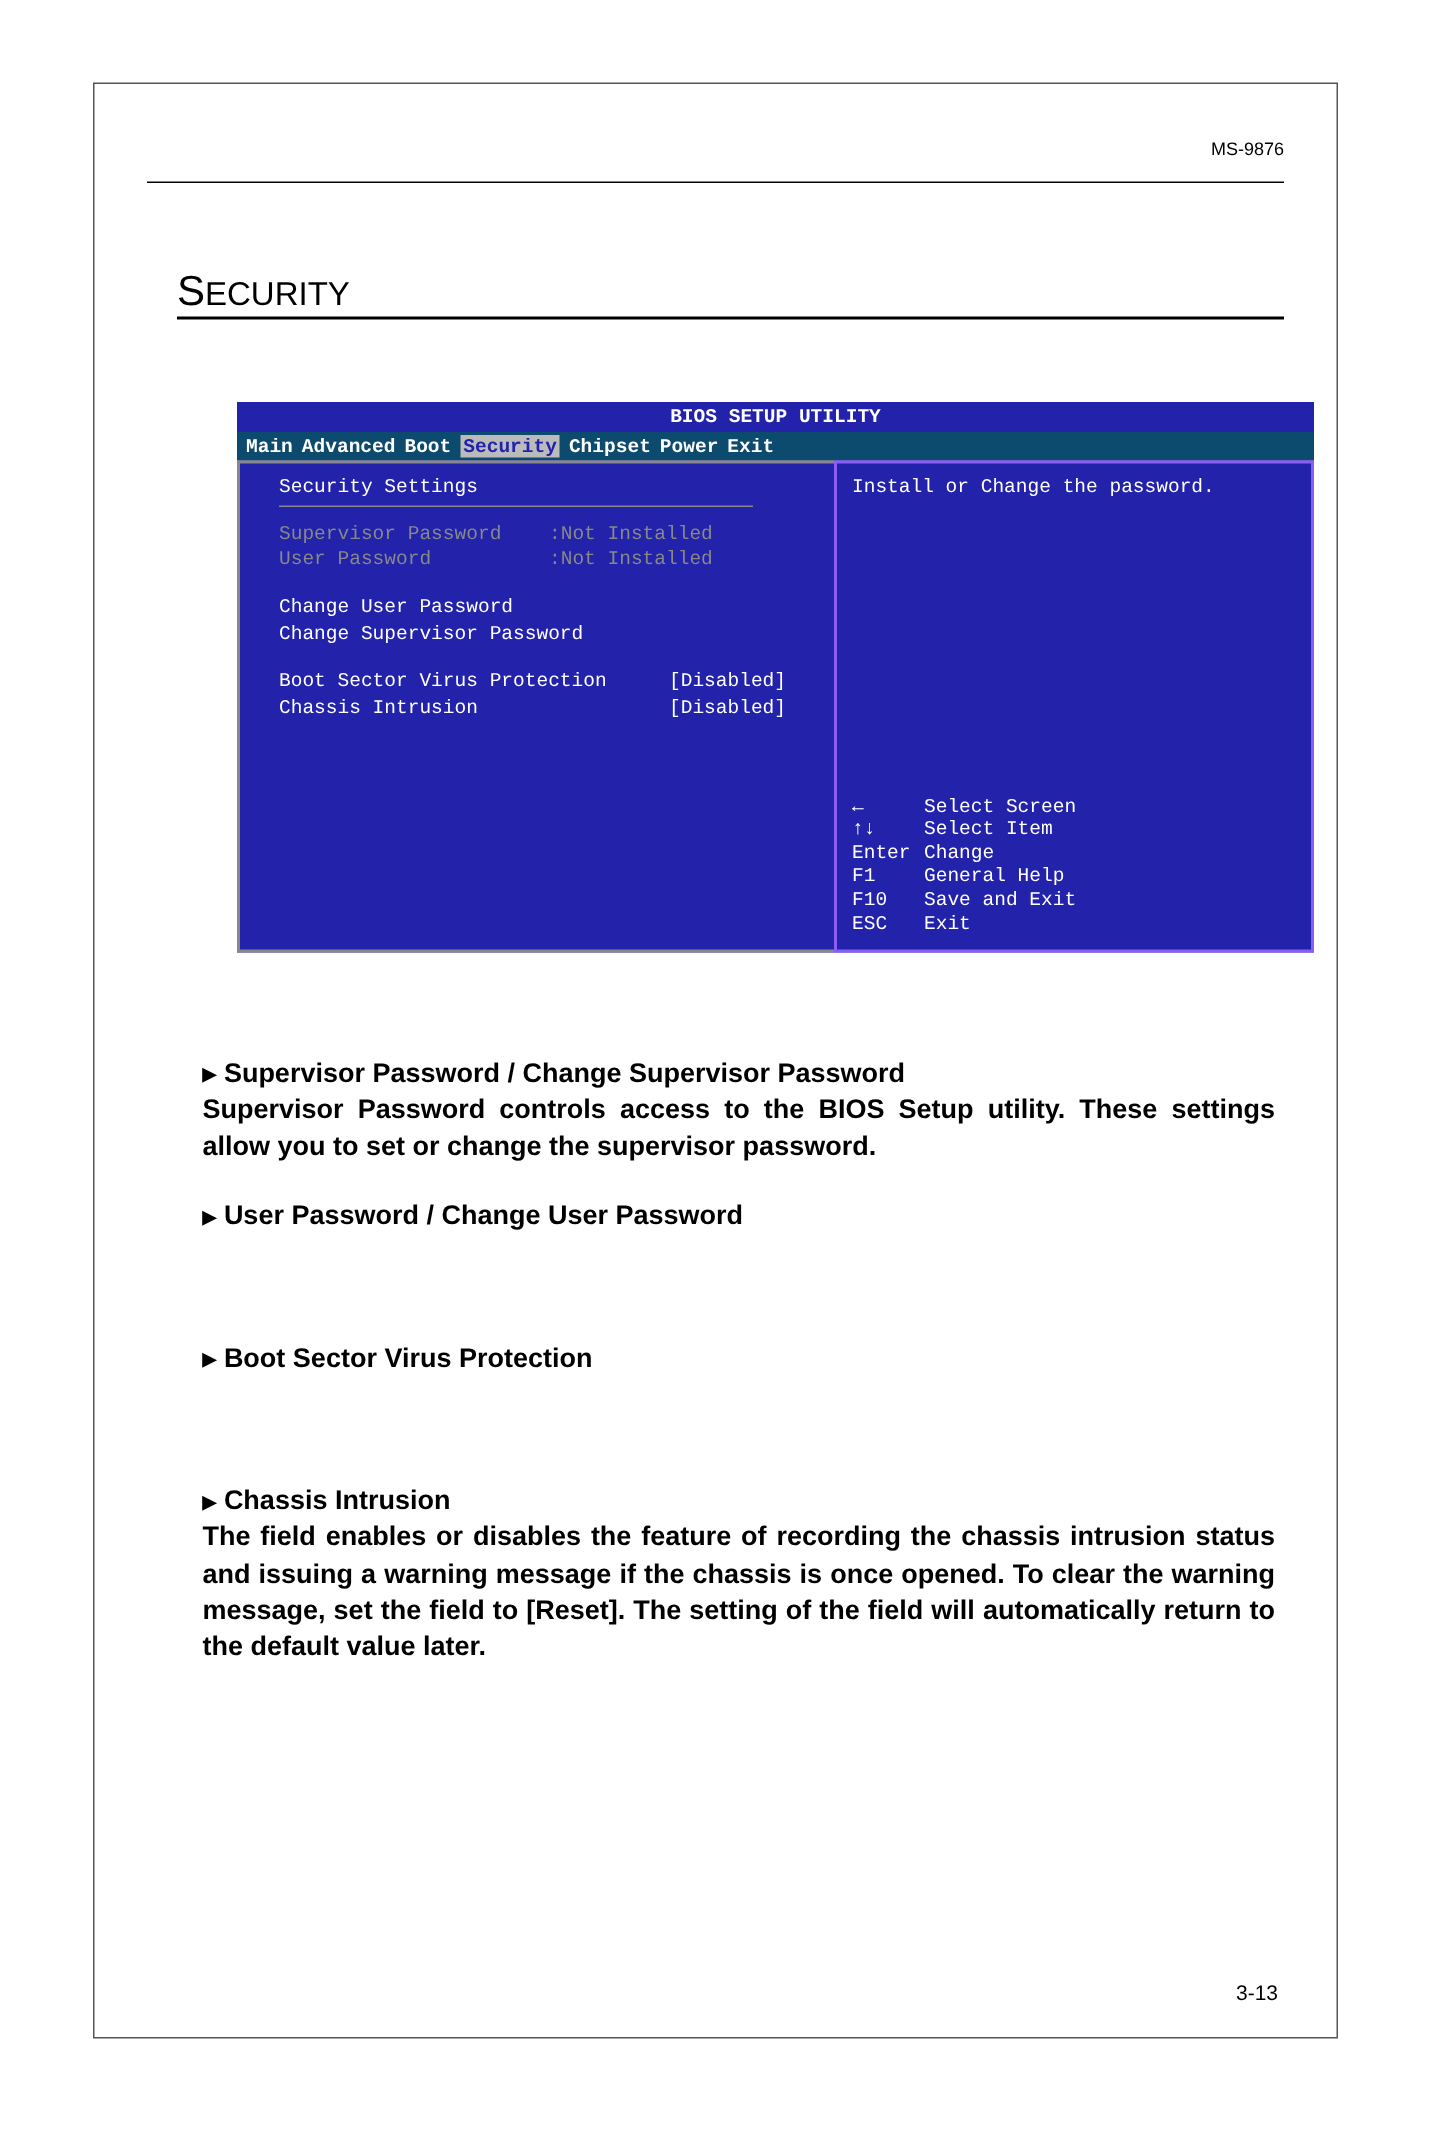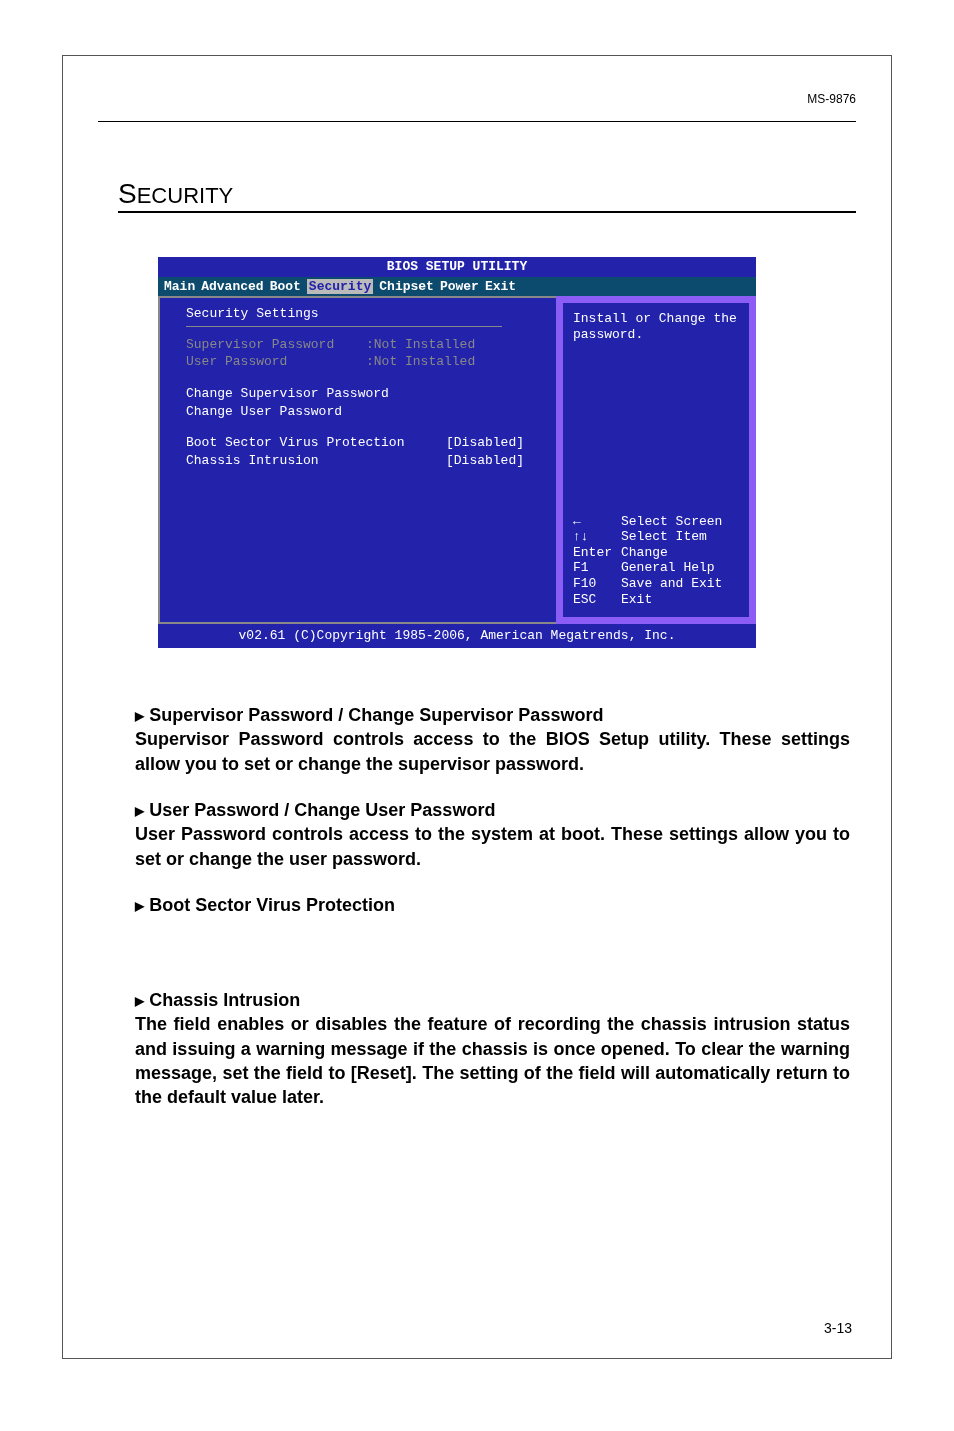--- a/index.html
+++ b/index.html
@@ -47,23 +47,23 @@
     .section-rule {
       position: absolute;
       top: 211px;
       left: 118px;
       right: 98px;
       height: 2px;
       background: #000;
     }
     .bios-screenshot {
       position: absolute;
-      top: 257px;
+      top: 268px;
       left: 158px;
-      width: 598px;
+      width: 718px;
       height: 380px;
       font-family: "Courier New", monospace;
       font-size: 13px;
       color: #fff;
       line-height: 1.2;
     }
     .bios-top-title {
       background: #2222aa;
       color: #fff;
       text-align: center;
@@ -90,21 +90,21 @@
     .bios-left {
       background: #2222aa;
       width: 398px;
       border: 2px solid #888;
       border-right-width: 0;
       padding: 8px 26px;
     }
     .bios-right {
       background: #2222aa;
       flex: 1;
-      border: 7px solid #8b5cf6;
+      border: 2px solid #8b5cf6;
       padding: 8px 10px;
       position: relative;
     }
     .bios-left-title {
       color: #fff;
       margin-bottom: 4px;
     }
     .bios-hr {
       border: none;
       border-top: 1px solid #888;
@@ -188,24 +188,24 @@
       <div class="kv-row">
         <span class="k">Supervisor Password</span>
         <span>:Not Installed</span>
       </div>
       <div class="kv-row">
         <span class="k">User Password</span>
         <span>:Not Installed</span>
       </div>
       <div style="height:14px;"></div>
       <div class="menu-item">
+        <span class="label">Change User Password</span>
+      </div>
+      <div class="menu-item">
         <span class="label">Change Supervisor Password</span>
-      </div>
-      <div class="menu-item">
-        <span class="label">Change User Password</span>
       </div>
       <div style="height:14px;"></div>
       <div class="menu-item">
         <span class="label">Boot Sector Virus Protection</span>
         <span class="val">[Disabled]</span>
       </div>
       <div class="menu-item">
         <span class="label">Chassis Intrusion</span>
         <span class="val">[Disabled]</span>
       </div>
@@ -233,31 +233,29 @@
             <span class="key">F10</span>
             <span>Save and Exit</span>
           </div>
         <div class="legend-row">
             <span class="key">ESC</span>
             <span>Exit</span>
           </div>
       </div>
     </div>
   </div>
-  <div class="bios-footer">v02.61 (C)Copyright 1985-2006, American Megatrends, Inc.</div>
 </div>
 
 <div class="content-text" style="top:703px;">
   <div class="item-heading"><span class="tri">▶</span> <span>Supervisor Password / Change Supervisor Password</span></div>
   <p>Supervisor Password controls access to the BIOS Setup utility. These settings allow you to set or change the supervisor password.</p>
 </div>
 
 <div class="content-text" style="top:798px;">
   <div class="item-heading"><span class="tri">▶</span> <span>User Password / Change User Password</span></div>
-  <p>User Password controls access to the system at boot. These settings allow you to set or change the user password.</p>
 </div>
 
 <div class="content-text" style="top:893px;">
   <div class="item-heading"><span class="tri">▶</span> <span>Boot Sector Virus Protection</span></div>
 </div>
 
 <div class="content-text" style="top:988px;">
   <div class="item-heading"><span class="tri">▶</span> <span>Chassis Intrusion</span></div>
   <p>The field enables or disables the feature of recording the chassis intrusion status and issuing a warning message if the chassis is once opened. To clear the warning message, set the field to [Reset]. The setting of the field will automatically return to the default value later.</p>
 </div>

